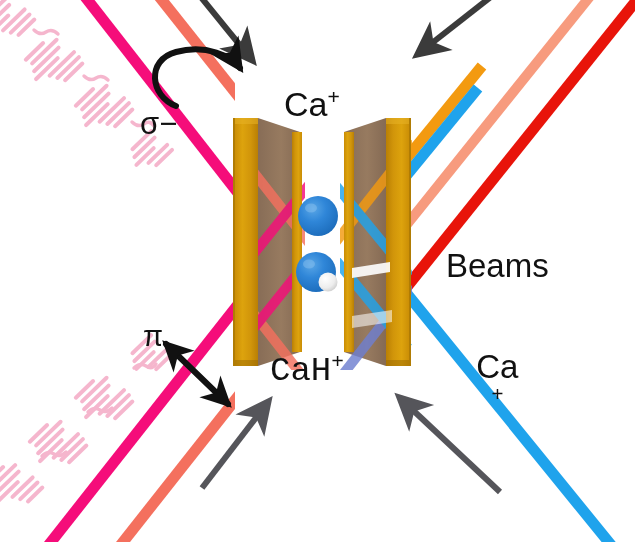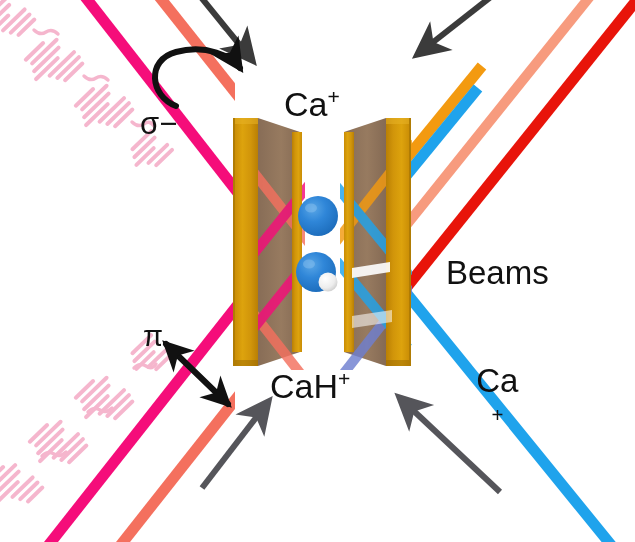--- a/index.html
+++ b/index.html
@@ -4,24 +4,24 @@
 <style>
   html,body{margin:0;padding:0;background:#ffffff;}
   body{width:635px;height:542px;overflow:hidden;
        font-family:"Liberation Sans","DejaVu Sans",sans-serif;}
   #stage{position:relative;width:635px;height:542px;background:#fff;overflow:hidden;}
   #art{position:absolute;left:0;top:0;width:635px;height:542px;}
   .lbl{position:absolute;color:#111111;line-height:1.02;
        font-family:"Liberation Sans","DejaVu Sans",sans-serif;
        white-space:pre;}
   #lab-ca{left:284px;top:86px;font-size:34px;}
-  #lab-cah{left:270px;top:368px;font-size:34px;}
+  #lab-cah{left:270px;top:352px;font-size:34px;font-family:Liberation Mono, monospace;}
   #lab-trap{left:133px;top:215px;font-size:36px;}
   #lab-beams{left:446px;top:182px;font-size:33px;text-align:center;}
-  #lab-beams span{display:block;margin-top:7px;}
+  #lab-beams span{display:block;}
   #lab-sigma{left:140px;top:108px;font-size:31px;}
   #lab-pi{left:143px;top:322px;font-size:29px;}
   .sup{font-size:0.62em;vertical-align:super;letter-spacing:0;}
 </style>
 </head>
 <body>
 
 <div id="stage">
 
   <svg id="art" viewBox="0 0 635 542">

